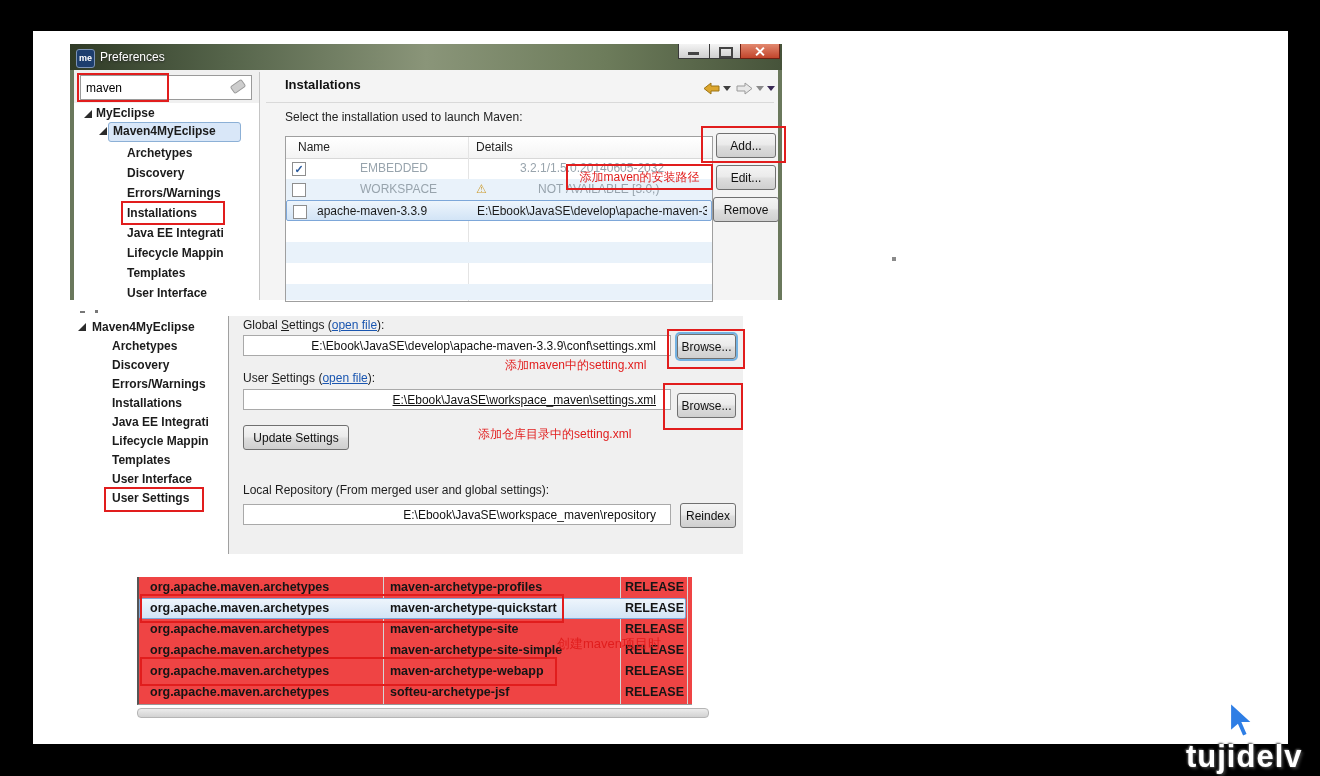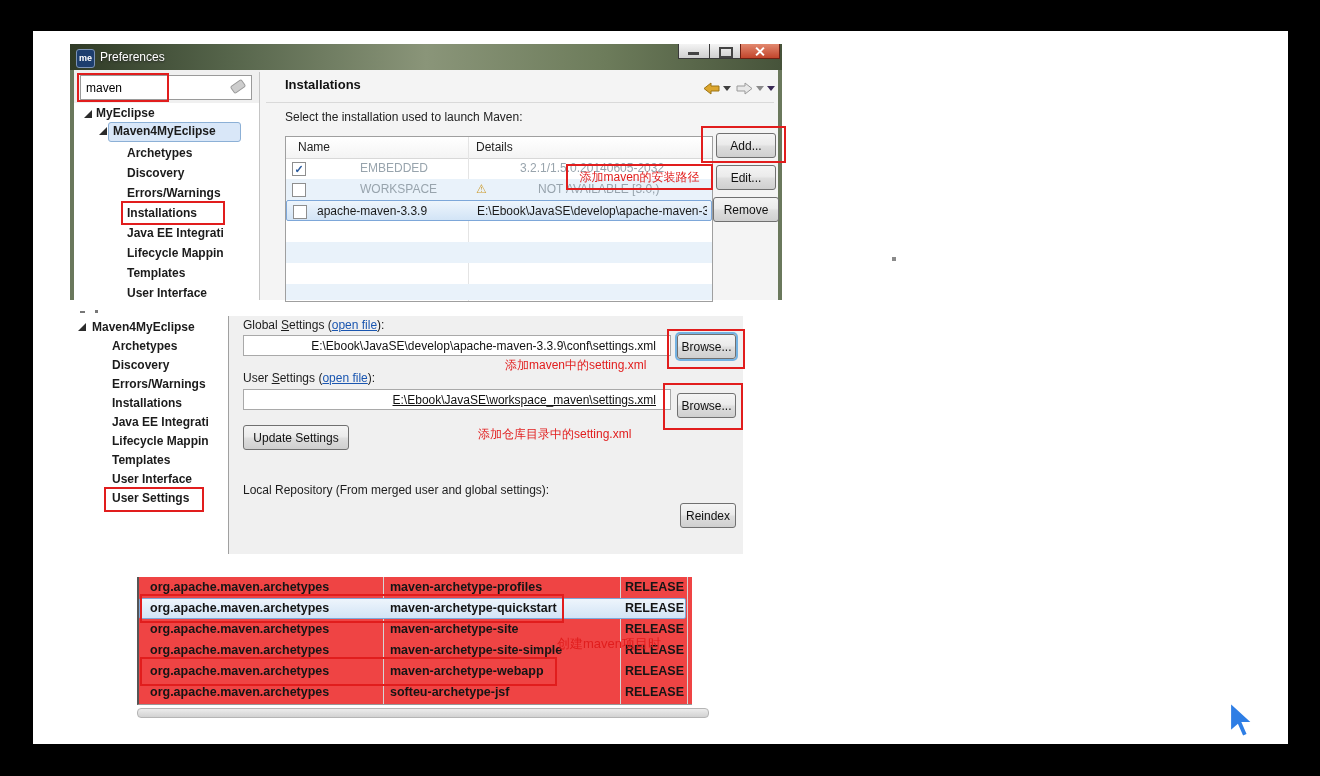--- a/index.html
+++ b/index.html
@@ -221,20 +221,21 @@
   <div class="abs fld-label nowrap" style="left:243px;top:371px;">
     <span>User </span><span class="mn">S</span><span>ettings (</span><span class="link">open file</span><span>):</span>
   </div>
   <input class="path-input" style="left: 243px; top: 389px; width: 428px; text-decoration: underline;" value="E:\Ebook\JavaSE\workspace_maven\settings.xml">
   <div class="abs btn btn-abs" style="left:677px;top:393px;width:57px;height:23px;">Browse...</div>
   <div class="abs redbox" style="left:663px;top:383px;width:76px;height:43px;"></div>
   <div class="abs btn btn-abs" style="left:243px;top:425px;width:104px;height:23px;">Update Settings</div>
   <div class="abs redtext" style="left:478px;top:426px;">添加仓库目录中的setting.xml</div>
 
   <div class="abs fld-label nowrap" style="left:243px;top:483px;">Local Repository (From merged user and global settings):</div>
+  <input class="path-input" style="left: 243px; top: 504px; width: 428px;" value="E:\Ebook\JavaSE\workspace_maven\repository">
   <div class="abs btn btn-abs" style="left:680px;top:503px;width:54px;height:23px;">Reindex</div>
 
   <div class="abs" id="arch-table">
     <div class="acol-sep" style="left:244px;"></div>
     <div class="acol-sep" style="left:481px;"></div>
     <div class="acol-sep" style="left:548px;"></div>
     <div id="arch-sel"></div>
     <div class="arow" style="top:0px;">
       <span style="position:absolute;left:11px;">org.apache.maven.archetypes</span>
       <span style="position:absolute;left:251px;">maven-archetype-profiles</span>
@@ -265,16 +266,17 @@
       <span style="position:absolute;left:251px;">softeu-archetype-jsf</span>
       <span style="position:absolute;left:486px;">RELEASE</span>
     </div>
   </div>
   <div class="abs redbox" style="left:140px;top:594px;width:420px;height:25px;"></div>
   <div class="abs redbox" style="left:140px;top:657px;width:413px;height:25px;"></div>
   <div class="abs redtext" style="left:557px;top:635px;font-size:13px;">创建maven项目时</div>
   <div class="abs" id="arch-scroll"></div>
 
   <div class="abs" id="stray-dot"></div>
+  <div class="abs" id="watermark">tujidelv</div>
   <svg class="abs" style="left:1226px;top:700px;" width="32" height="42">
     <path d="M4 2 L4 32 L11.5 25.5 L16.5 37 L22 34.5 L17 23 L27 23 Z" fill="#2e7ee5" stroke="#ffffff" stroke-width="2.2"></path>
   </svg>
 </div>
 
 </body></html>

